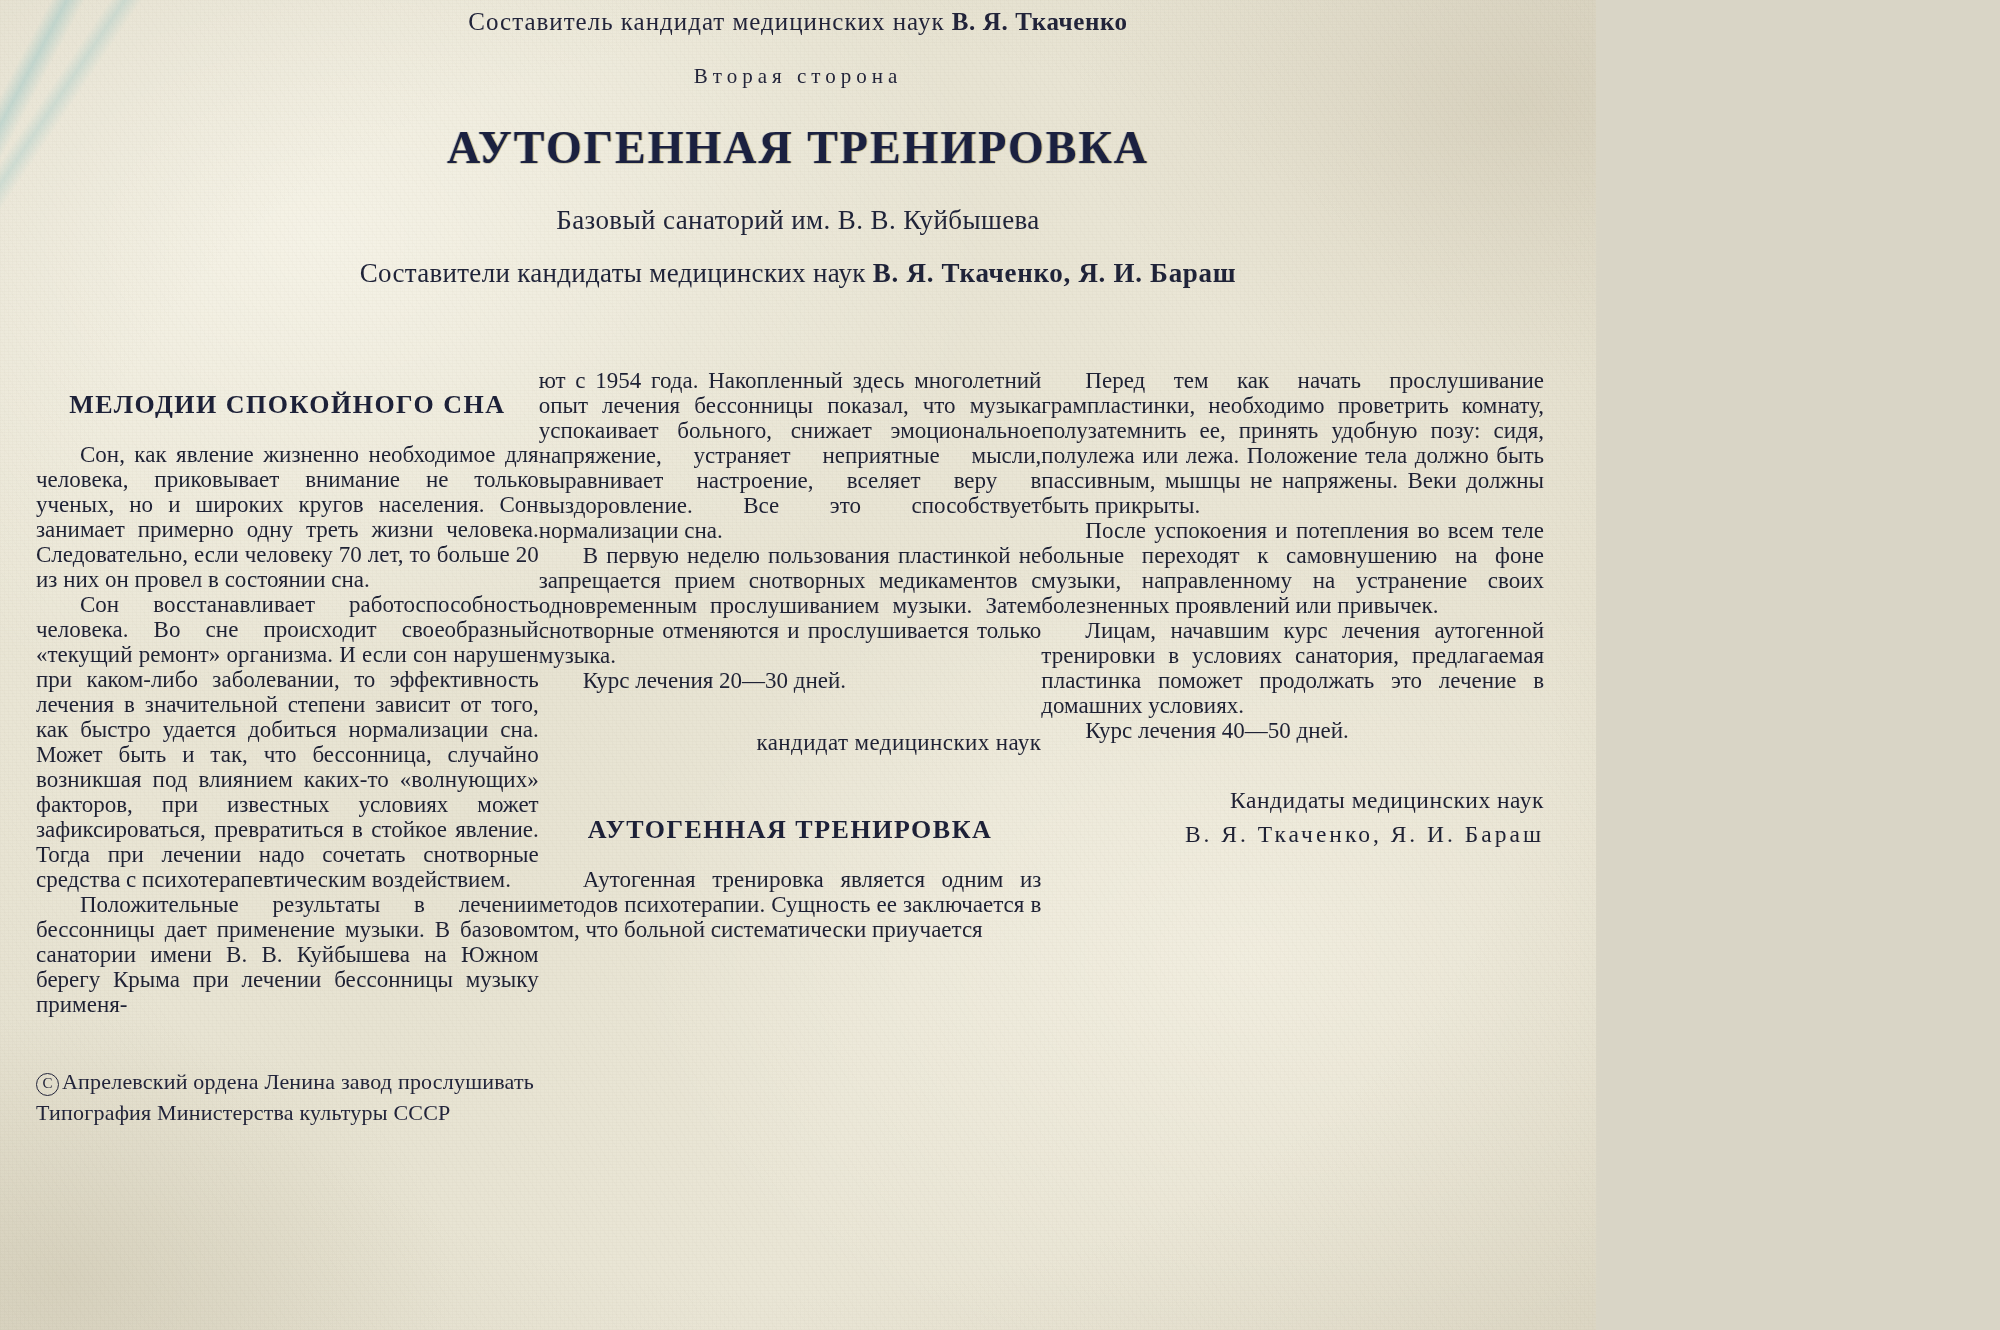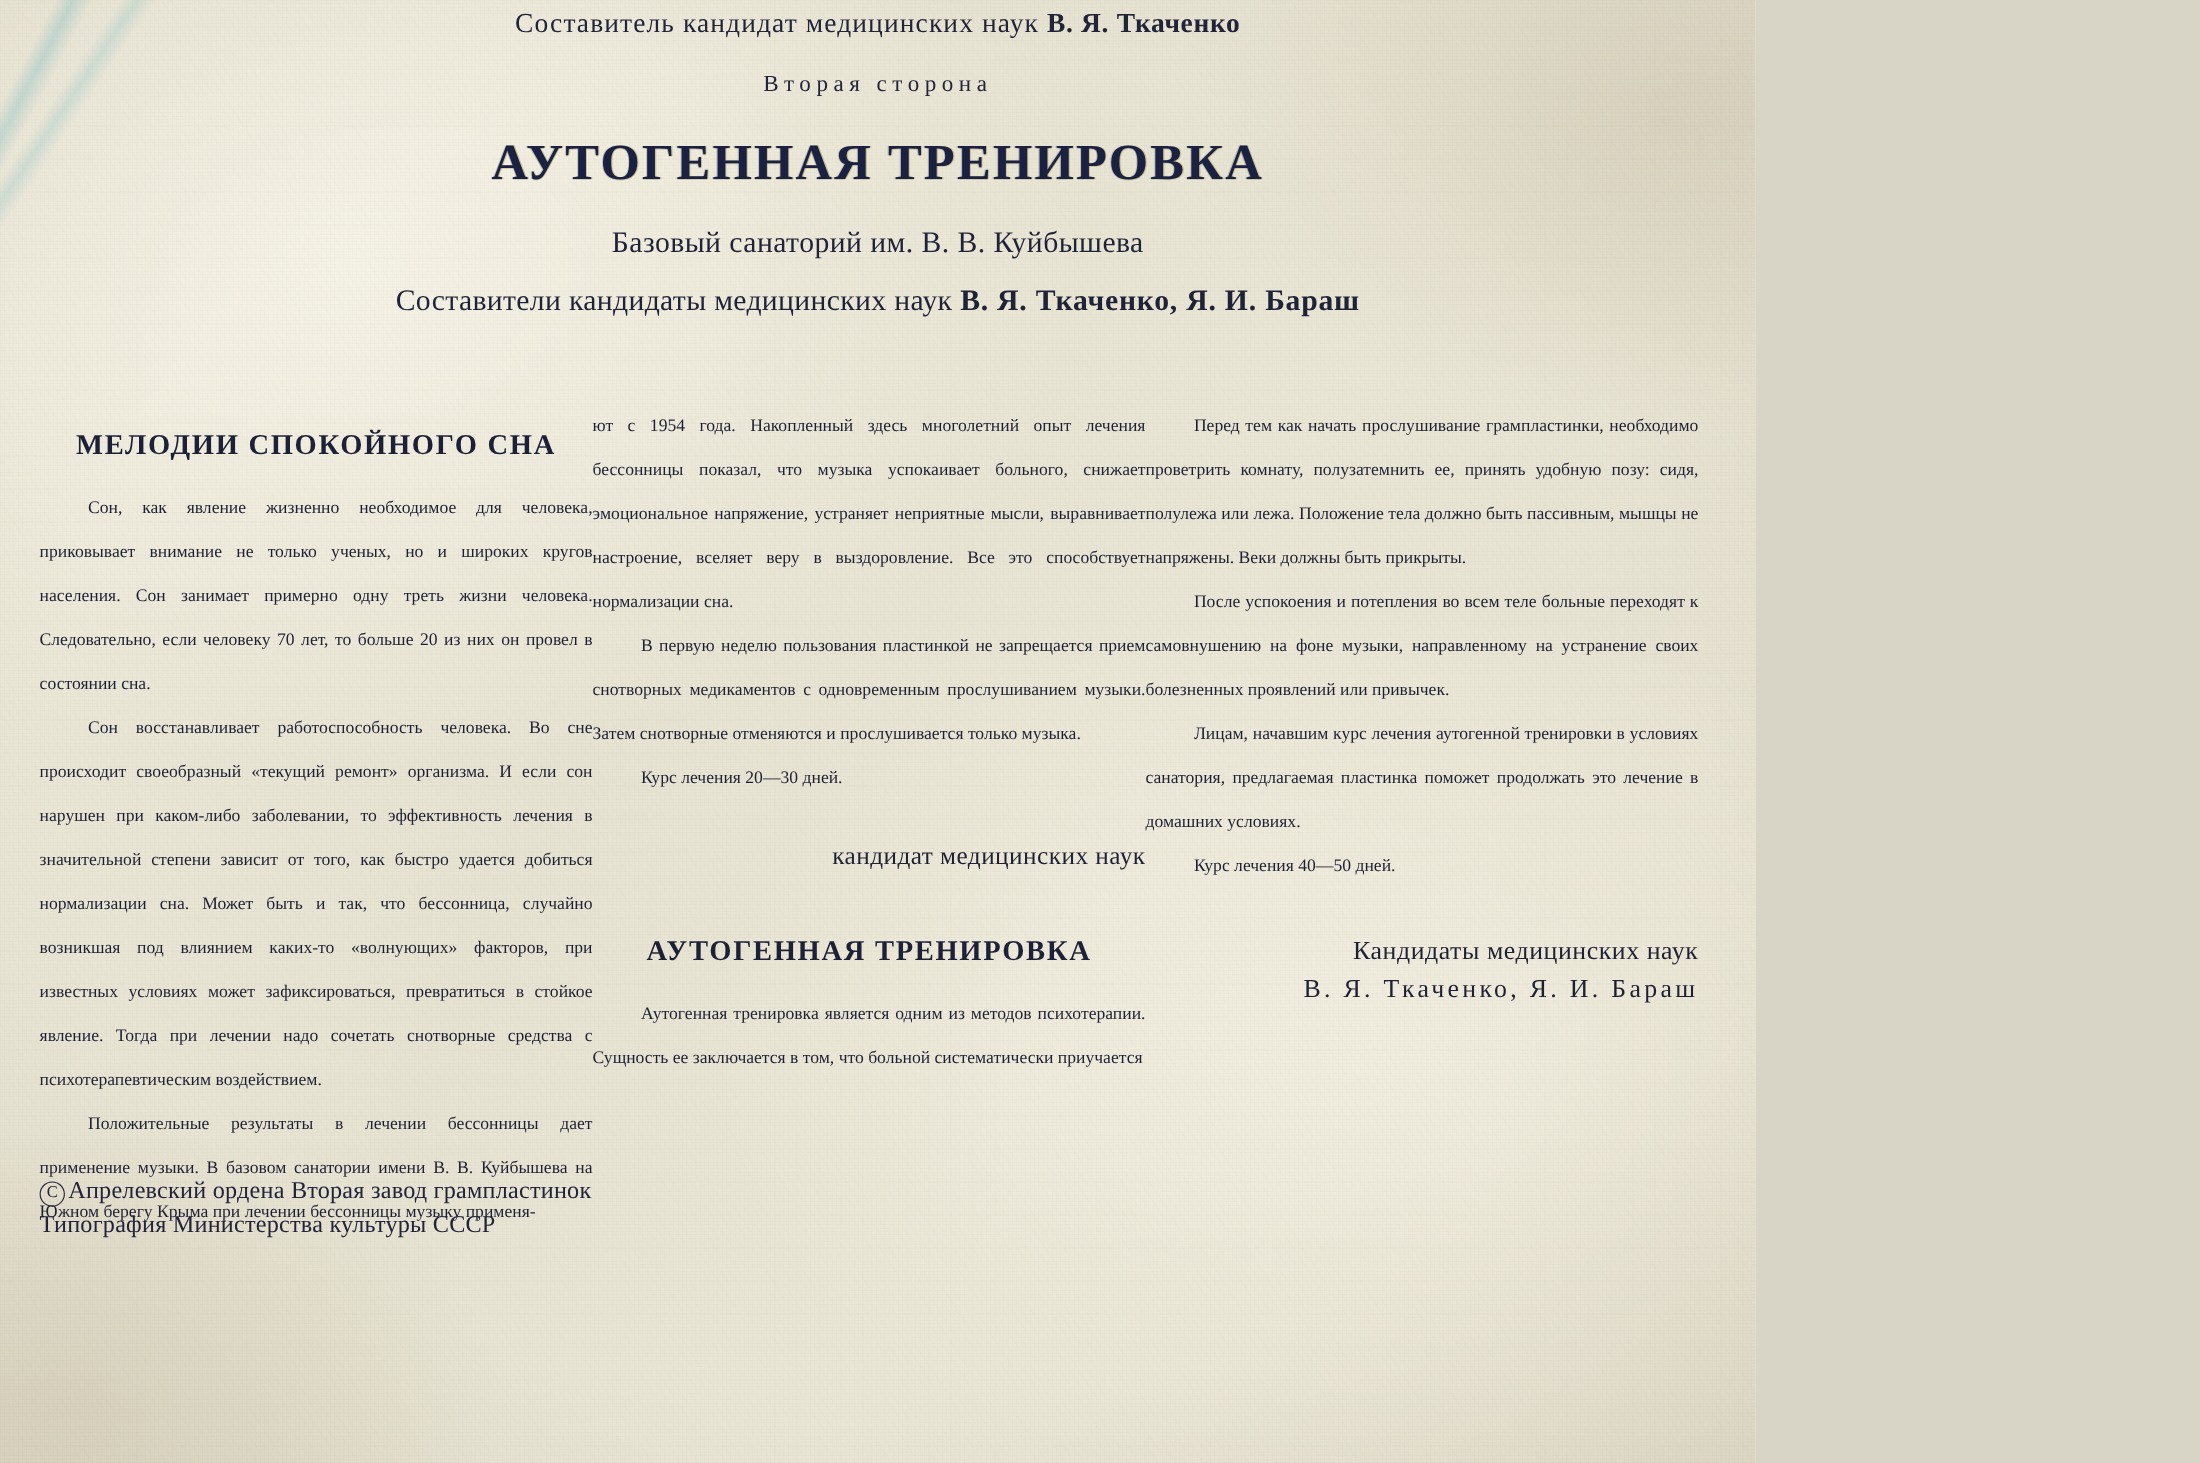--- a/index.html
+++ b/index.html
@@ -122,22 +122,22 @@
     font-size: 26px;
     letter-spacing: 1.5px;
     color: #1d2138;
     margin-bottom: 22px;
   }
   .col-head.spaced {
     margin-top: 56px;
   }
   p.body {
     margin: 0;
-    font-size: 16px;
-    line-height: 40px;
+    font-size: 23px;
+    line-height: 25px;
     text-align: justify;
     text-indent: 44px;
     color: #1e2134;
     -webkit-hyphens: none;
     hyphens: none;
   }
   p.body.cont {
     text-indent: 0;
   }
   .sig {
@@ -246,19 +246,19 @@
         <div class="sig-block">
           <div class="role">Кандидаты медицинских наук</div>
           <div class="name">В. Я. Ткаченко, Я. И. Бараш</div>
         </div>
       </div>
 
     </div>
 
     <div class="footer">
       <div>
-        <span class="copy-mark">C</span><span>Апрелевский ордена Вторая завод грампластинок</span>
+        <span class="copy-mark">C</span><span>Апрелевский ордена Ленина завод прослушивать</span>
       </div>
       <div>Типография Министерства культуры СССР</div>
     </div>
 
   </div>
 </div>
 
 </body></html>

